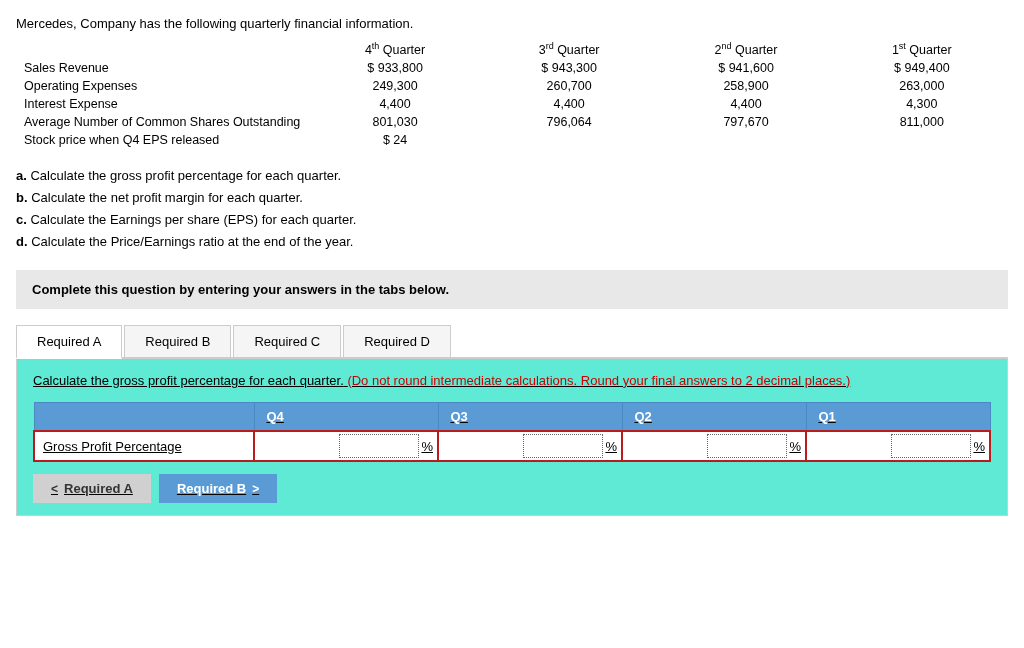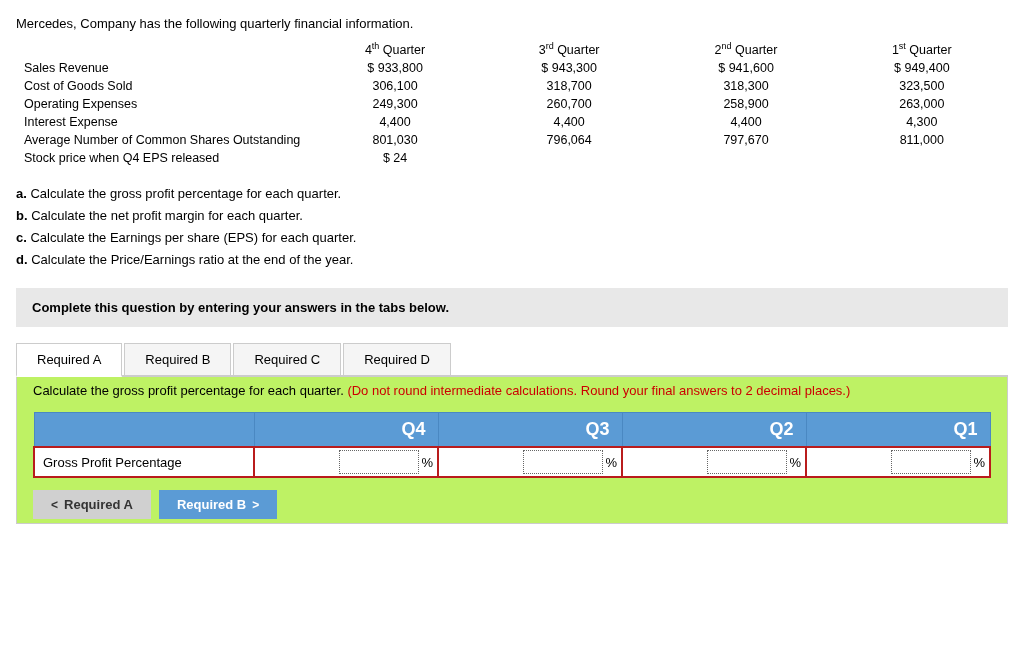--- a/index.html
+++ b/index.html
@@ -76,43 +76,44 @@
     .tab.active {
       background: #fff;
       border-bottom: 2px solid #fff;
       font-weight: normal;
       margin-bottom: -2px;
     }
 
     .tab-content {
       border: 1px solid #ccc;
       border-top: none;
-      padding: 4px 16px;
-      background: #bef264;
+      padding: 12px 16px;
+      background: #5eead4;
+      text-decoration: underline;
     }
     .instruction-text {
       font-size: 13px;
       margin-bottom: 12px;
       line-height: 1.5;
     }
     .instruction-text .red {
       color: #cc0000;
     }
 
     .answer-table {
       width: 100%;
       border-collapse: collapse;
       margin-bottom: 12px;
     }
     .answer-table th {
       background: #5b9bd5;
       color: #fff;
-      text-align: right;
+      text-align: left;
       padding: 6px 12px;
-      font-size: 18px;
+      font-size: 13px;
       font-weight: bold;
       border: 1px solid #4a88c2;
     }
     .answer-table th.empty-header {
       background: #5b9bd5;
       border: 1px solid #4a88c2;
     }
     .answer-table td {
       border: 2px solid #b91c1c;
       padding: 4px 8px;
@@ -193,27 +194,20 @@
       <td class="col-header">1<sup>st</sup> Quarter</td>
     </tr>
   </thead>
   <tbody>
     <tr>
       <td>Sales Revenue</td>
       <td class="data-col">$ 933,800</td>
       <td class="data-col">$ 943,300</td>
       <td class="data-col">$ 941,600</td>
       <td class="data-col">$ 949,400</td>
-    </tr>
-    <tr>
-      <td>Cost of Goods Sold</td>
-      <td class="data-col">306,100</td>
-      <td class="data-col">318,700</td>
-      <td class="data-col">318,300</td>
-      <td class="data-col">323,500</td>
     </tr>
     <tr>
       <td>Operating Expenses</td>
       <td class="data-col">249,300</td>
       <td class="data-col">260,700</td>
       <td class="data-col">258,900</td>
       <td class="data-col">263,000</td>
     </tr>
     <tr>
       <td>Interest Expense</td>

